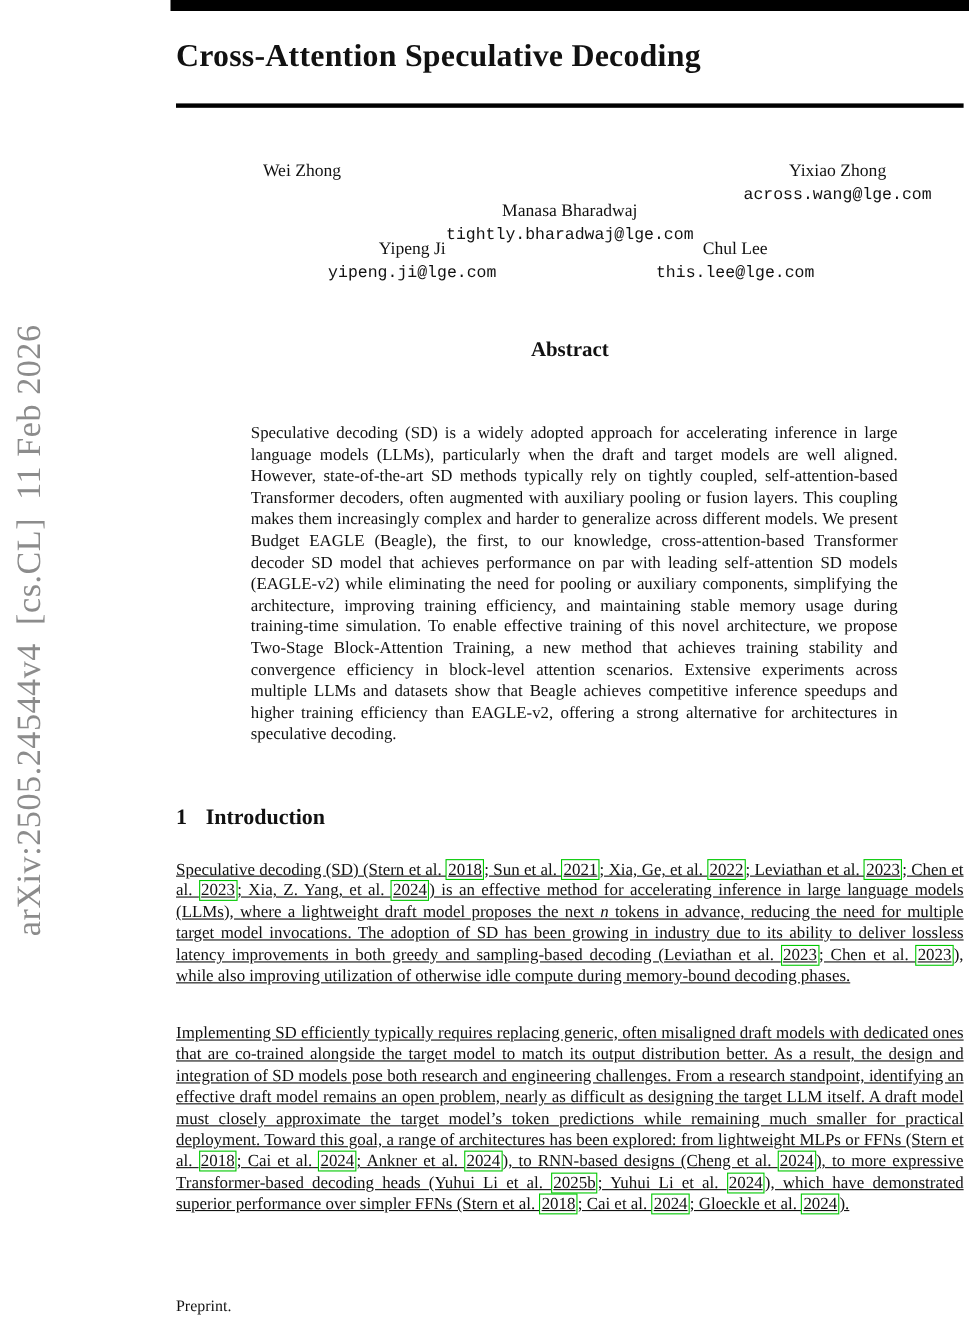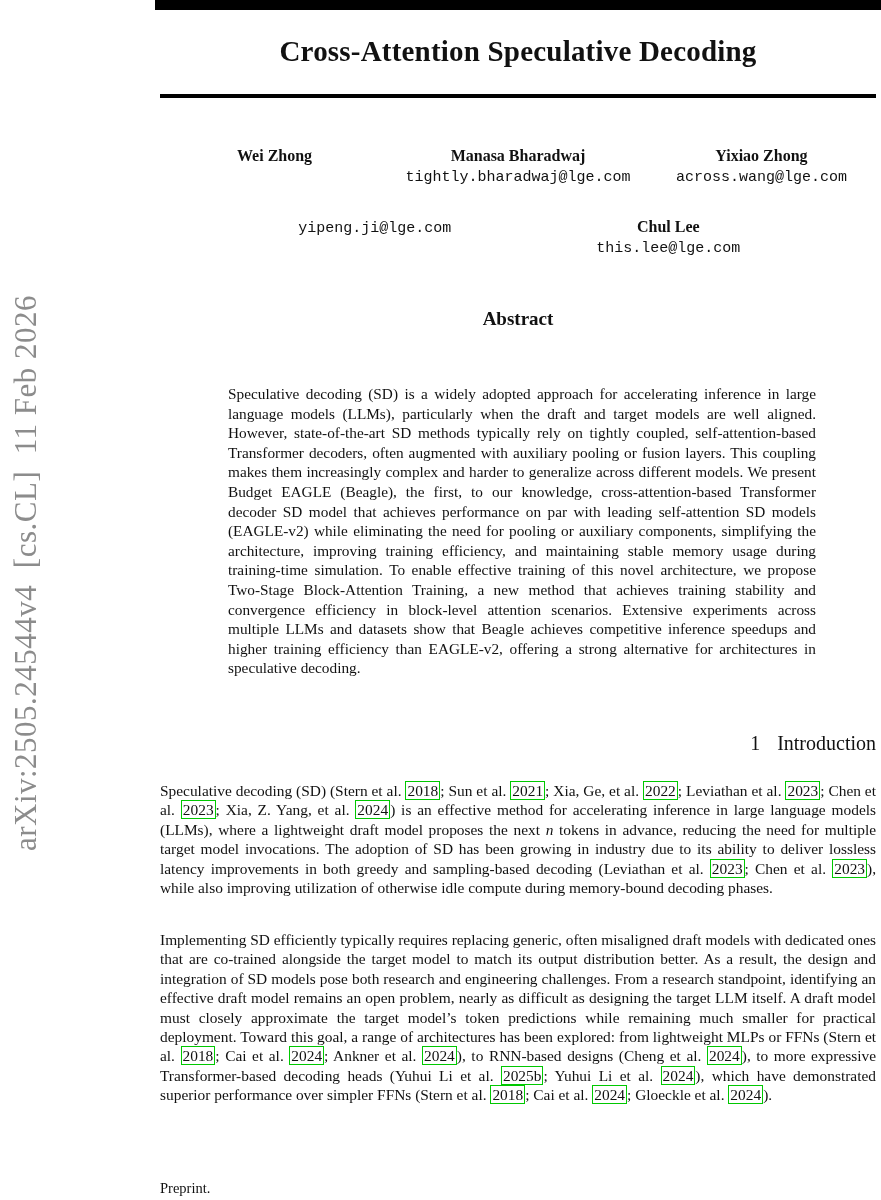--- a/index.html
+++ b/index.html
@@ -25,42 +25,41 @@
 
   .topbar {
     position: absolute;
     left: 155px; right: 0; top: 0; height: 10px;
     background: #000000;
   }
 
   .title {
     position: absolute;
     left: 160px; width: 716px; top: 35px;
-    text-align: center;
     font-size: 29px;
     font-weight: bold;
     letter-spacing: 0.2px;
   }
 
   .title-rule {
     position: absolute;
     left: 160px; width: 716px; top: 94px; height: 4px;
     background: #000000;
   }
 
   .authors-row { position: absolute; left: 160px; width: 716px; display: flex; }
   .authors-row-1 { top: 146px; }
   .authors-row-2 { top: 217px; }
   .author { text-align: center; }
   .authors-row-1 .author:nth-child(1) { width: 32%; }
-  .authors-row-1 .author:nth-child(2) { width: 36%; }
+  .authors-row-1 .author:nth-child(2) { width: 36%; margin-top: 36px; }
   .authors-row-1 .author:nth-child(3) { width: 32%; }
   .authors-row-2 .author:nth-child(1) { margin-left: 10%; width: 40%; }
   .authors-row-2 .author:nth-child(2) { width: 42%; }
-  .author-name { font-weight: bold; font-size: 16px; line-height: 20px; }
+  .author-name { font-weight: normal; font-size: 16px; line-height: 20px; }
   .author-email {
     font-family: "Liberation Mono", monospace;
     font-size: 15px; line-height: 20px;
     margin-top: 2px;
   }
 
   .abstract-heading {
     position: absolute;
     left: 160px; width: 716px; top: 308px;
     text-align: center;
@@ -71,29 +70,30 @@
     position: absolute;
     left: 228px; width: 588px; top: 355px;
     font-size: 15.3px; line-height: 19.6px;
     text-align: justify;
     margin-top: 29px;
   }
 
   .section-heading {
     position: absolute;
     left: 160px; width: 716px; top: 732px;
-    font-size: 20px; font-weight: normal; text-align: right;
+    font-size: 20px; font-weight: bold;
   }
   .section-number { display: inline-block; margin-right: 17px; }
 
   .body-par {
     position: absolute;
     left: 160px; width: 716px;
     font-size: 15.4px; line-height: 19.4px;
     text-align: justify;
+    text-decoration: underline;
   }
   .par-1 { top: 781px; }
   .par-2 { top: 930px; }
 
   .cite {
     border: 1.5px solid #00c800;
     padding: 0 1px;
     white-space: nowrap;
   }
   .mathvar { font-style: italic; font-family: "Liberation Serif", serif; }
@@ -127,20 +127,21 @@
       <div class="author-email">tightly.bharadwaj@lge.com</div>
     </div>
     <div class="author">
       <div class="author-name">Yixiao Zhong</div>
       <div class="author-email">across.wang@lge.com</div>
     </div>
   </div>
 
   <div class="authors-row authors-row-2">
     <div class="author">
+      <div class="author-name">Yipeng Ji</div>
       <div class="author-email">yipeng.ji@lge.com</div>
     </div>
     <div class="author">
       <div class="author-name">Chul Lee</div>
       <div class="author-email">this.lee@lge.com</div>
     </div>
   </div>
 
   <h2 class="abstract-heading">Abstract</h2>
 

